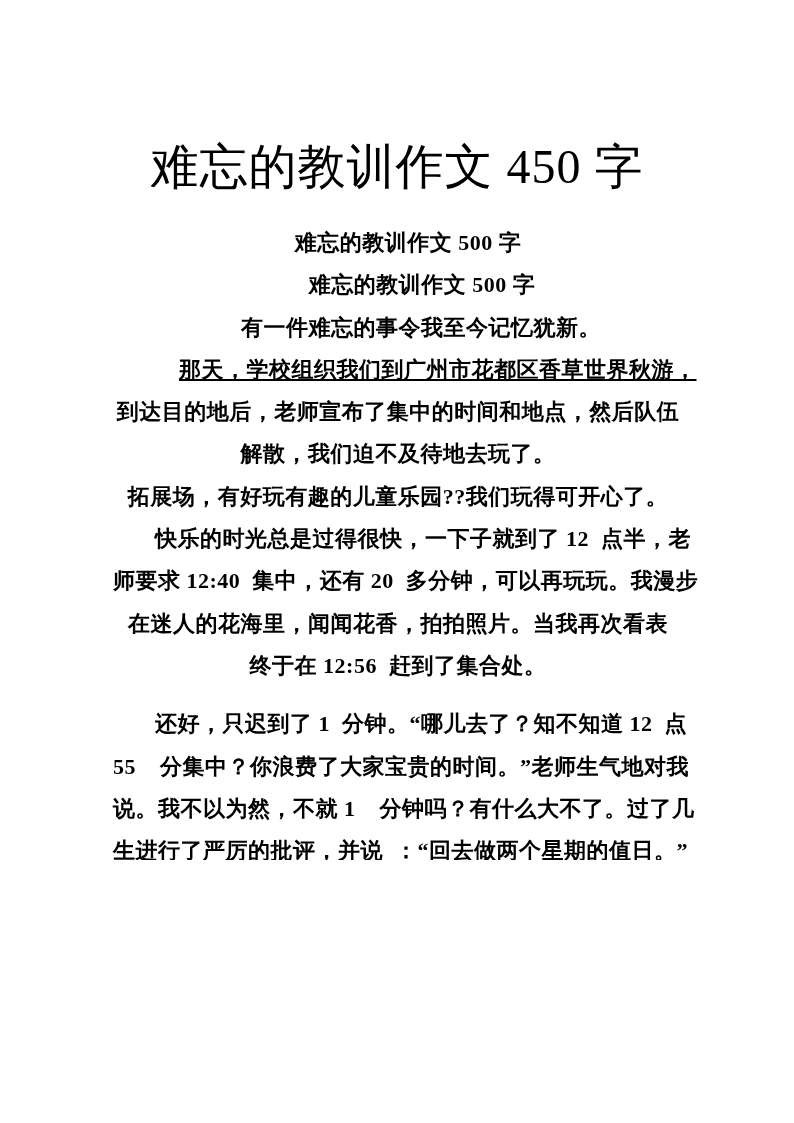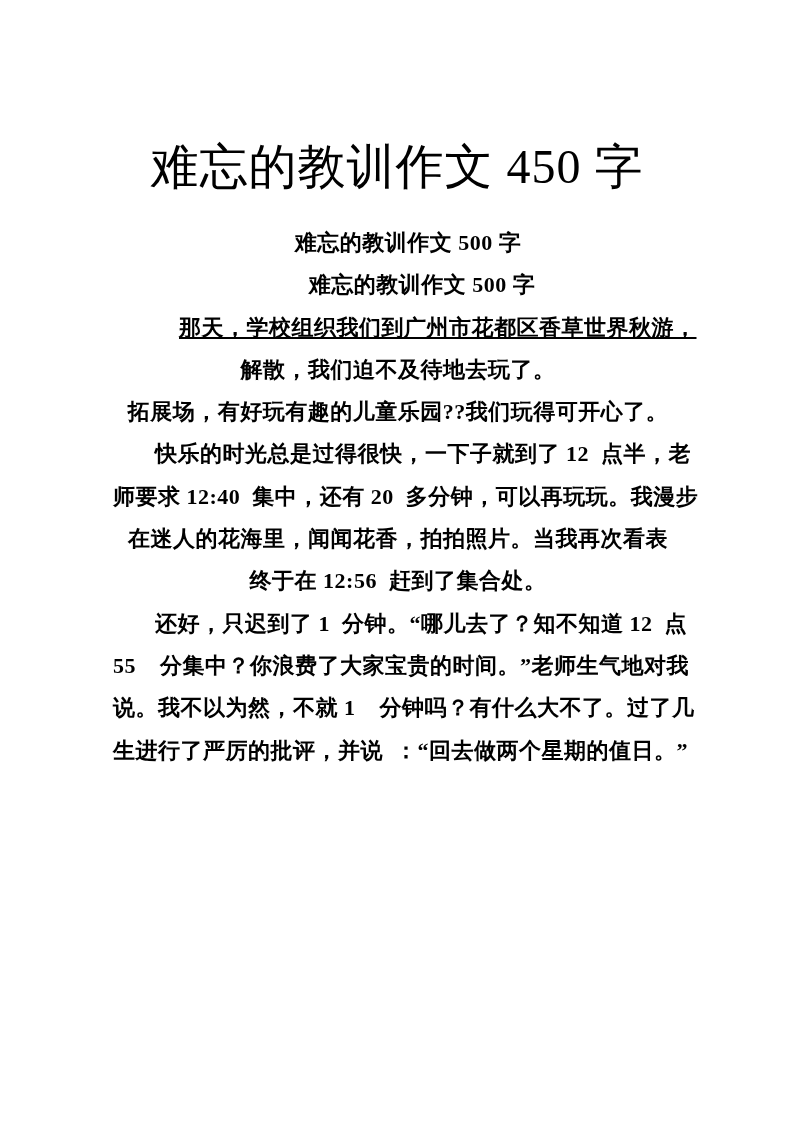--- a/index.html
+++ b/index.html
@@ -56,27 +56,29 @@
 </style>
 </head>
 <body>
 
 <div class="page">
   <div class="doc-title">难忘的教训作文 450 字</div>
 
   <div class="doc-body">
       <div class="text-line" style="padding-left: 20px;">难忘的教训作文 500 字</div>
       <div class="text-line" style="padding-left: 48px;">难忘的教训作文 500 字</div>
+      <div class="text-line" style="padding-left: 46px;">有一件难忘的事令我至今记忆犹新。</div>
       <div class="text-line" style="padding-left: 66px; text-decoration: underline;">那天，学校组织我们到广州市花都区香草世界秋游，</div>
+      <div class="text-line">到达目的地后，老师宣布了集中的时间和地点，然后队伍</div>
       <div class="text-line">解散，我们迫不及待地去玩了。</div>
       <div class="text-line">拓展场，有好玩有趣的儿童乐园??我们玩得可开心了。</div>
       <div class="text-line" style="padding-left: 42px;">快乐的时光总是过得很快，一下子就到了 12  点半，老</div>
       <div class="text-line">师要求 12:40  集中，还有 20  多分钟，可以再玩玩。我漫步</div>
       <div class="text-line">在迷人的花海里，闻闻花香，拍拍照片。当我再次看表</div>
       <div class="text-line">终于在 12:56  赶到了集合处。</div>
-      <div class="text-line" style="padding-left: 42px;">还好，只迟到了 1  分钟。“哪儿去了？知不知道 12  点</div>
+      <div class="text-line" style="padding-left: 42px; margin-top: 16px;">还好，只迟到了 1  分钟。“哪儿去了？知不知道 12  点</div>
       <div class="text-line">55    分集中？你浪费了大家宝贵的时间。”老师生气地对我</div>
       <div class="text-line">说。我不以为然，不就 1    分钟吗？有什么大不了。过了几</div>
       <div class="text-line">生进行了严厉的批评，并说  ：“回去做两个星期的值日。”</div>
     </div>
 
   <div class="page-number">1</div>
 </div>
 
 </body></html>

